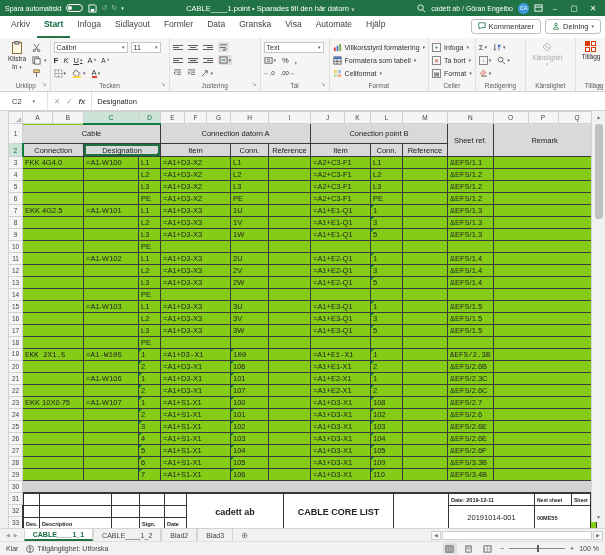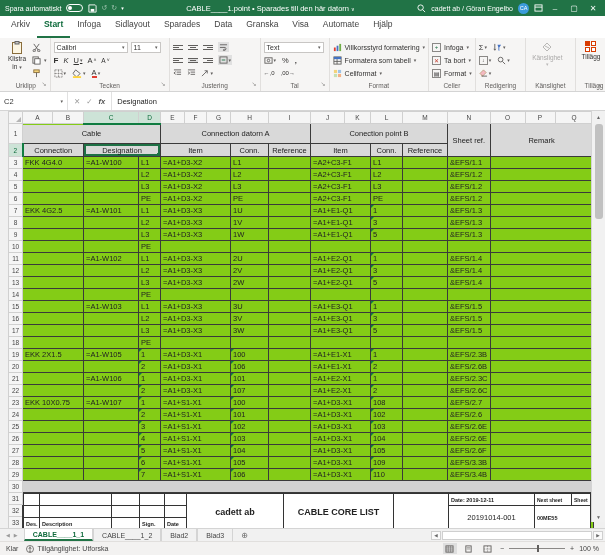--- a/index.html
+++ b/index.html
@@ -44,21 +44,21 @@
   .alic.r i:nth-child(2){width:60%;margin-left:auto}
   .sq{width:9px;height:9px;border:1px solid #8a8886;display:inline-flex;align-items:center;justify-content:center;font-size:6px;flex:none}
   .grayed{opacity:.4}
   .tillagg-ic{display:grid;grid-template-columns:5px 5px;grid-template-rows:5px 5px;gap:1px}
   .tillagg-ic i{background:#fff;border:1px solid #d83b01}
   .tillagg-ic i:first-child{background:#d83b01}
   .collapse{position:absolute;right:4px;bottom:2px;font-size:6px;color:#605e5c}
 
   
   .fbar{height:19px;display:flex;align-items:stretch;border-bottom:1px solid #d4d4d4;background:#fff}
-  .namebox{width:68px;border-right:1px solid #e1e1e1;display:flex;align-items:center;font-size:7.5px;padding:0 4px;gap:10px;color:#333}
+  .namebox{width:48px;border-right:1px solid #e1e1e1;display:flex;align-items:center;font-size:7.5px;padding:0 12px;gap:10px;color:#333}
   .fxbtns{display:flex;align-items:center;gap:6px;padding:0 6px;border-right:1px solid #e1e1e1;font-size:7.5px;color:#9a9a9a}
   .fxbtns .fx{color:#555;font-style:italic;font-weight:bold}
   .fval{flex:1;display:flex;align-items:center;font-size:7.5px;padding:0 5px;color:#222}
 
   
   .gridwrap{height:417px;position:relative;background:#f0f0f0;padding-left:8px;overflow:hidden}
   table.sheet{border-collapse:collapse;table-layout:fixed;background:#84cc16}
   table.sheet td,table.sheet th{overflow:hidden;white-space:nowrap;font-weight:normal}
   .ch{background:#f5f5f5;border:1px solid #d0d0d0;font-size:6.5px;color:#444;text-align:center;height:12px}
   .ch.sel{background:#cde3d7;border-bottom:2px solid #107c41;color:#0b6b3a}
@@ -135,27 +135,43 @@
   <span class="winbtn">▢</span>
   <span class="winbtn">✕</span>
 </div>
 
 <div class="tabrow">
   <span id="menu-tabs" style="display:flex">
       <span class="mtab">Arkiv</span>
       <span class="mtab active">Start</span>
       <span class="mtab">Infoga</span>
       <span class="mtab">Sidlayout</span>
-      <span class="mtab">Sparades</span>
+      <span class="mtab">Formler</span>
       <span class="mtab">Data</span>
       <span class="mtab">Granska</span>
       <span class="mtab">Visa</span>
       <span class="mtab">Automate</span>
       <span class="mtab">Hjälp</span>
     </span>
+  <span class="tabrow-right">
+    <span class="pillbtn">
+      <svg width="8" height="8" viewBox="0 0 10 10">
+          <path d="M1 1h8v6H4L2 9V7H1z" fill="none" stroke="#217346"></path>
+        </svg>
+      <span>Kommentarer</span>
+    </span>
+    <span class="pillbtn">
+      <svg width="8" height="8" viewBox="0 0 10 10">
+          <circle cx="5" cy="3" r="1.6" fill="none" stroke="#217346"></circle>
+          <path d="M2 9c0-2 1.4-3 3-3s3 1 3 3z" fill="none" stroke="#217346"></path>
+        </svg>
+      <span>Delning</span>
+      <span class="car">▾</span>
+    </span>
+  </span>
 </div>
 
 <div class="ribbon">
 
   <div class="rgroup">
     <div class="rbody">
       <span class="bigbtn">
         <svg width="12" height="13" viewBox="0 0 12 13">
             <rect x="1.5" y="1.5" width="9" height="11" fill="#fdf6e3" stroke="#8a6d3b"></rect>
             <rect x="4" y="0.5" width="4" height="2.5" fill="#c8c6c4" stroke="#666"></rect>
@@ -768,21 +784,21 @@
           <td class="dc">PE</td>
           <td class="dc" colspan="3"></td>
           <td class="dc"></td>
           <td class="dc"></td>
           <td class="dc" colspan="2"></td>
           <td class="dc"></td>
           <td class="dc"></td>
           <td class="dc"></td>
           <td class="dc" colspan="3"></td>
         </tr>
-        <tr style="height: 12px;">
+        <tr style="height: 12px; font-family: Liberation Mono, monospace;">
           <td class="rh">19</td>
           <td class="dc" colspan="2">EKK 2X1.5</td>
           <td class="dc">=A1-W105</td>
           <td class="dc tri">1</td>
           <td class="dc" colspan="3">=A1+D3-X1</td>
           <td class="dc tri">100</td>
           <td class="dc"></td>
           <td class="dc" colspan="2">=A1+E1-X1</td>
           <td class="dc tri">1</td>
           <td class="dc"></td>

